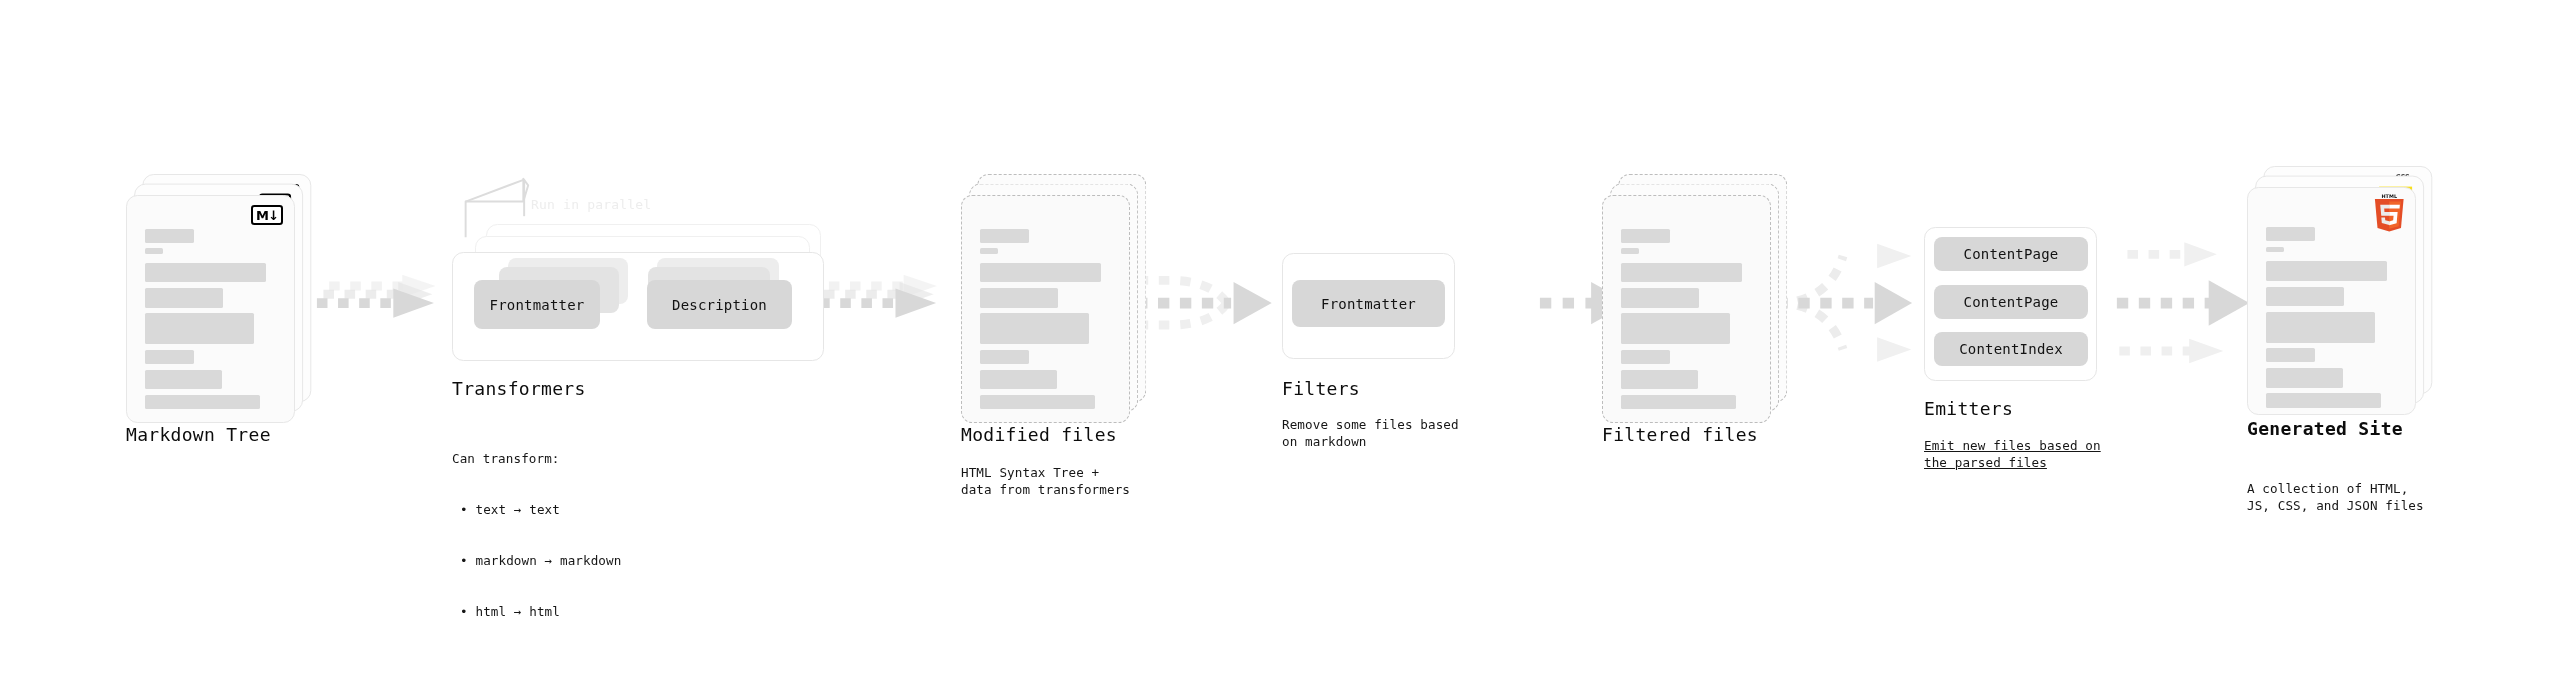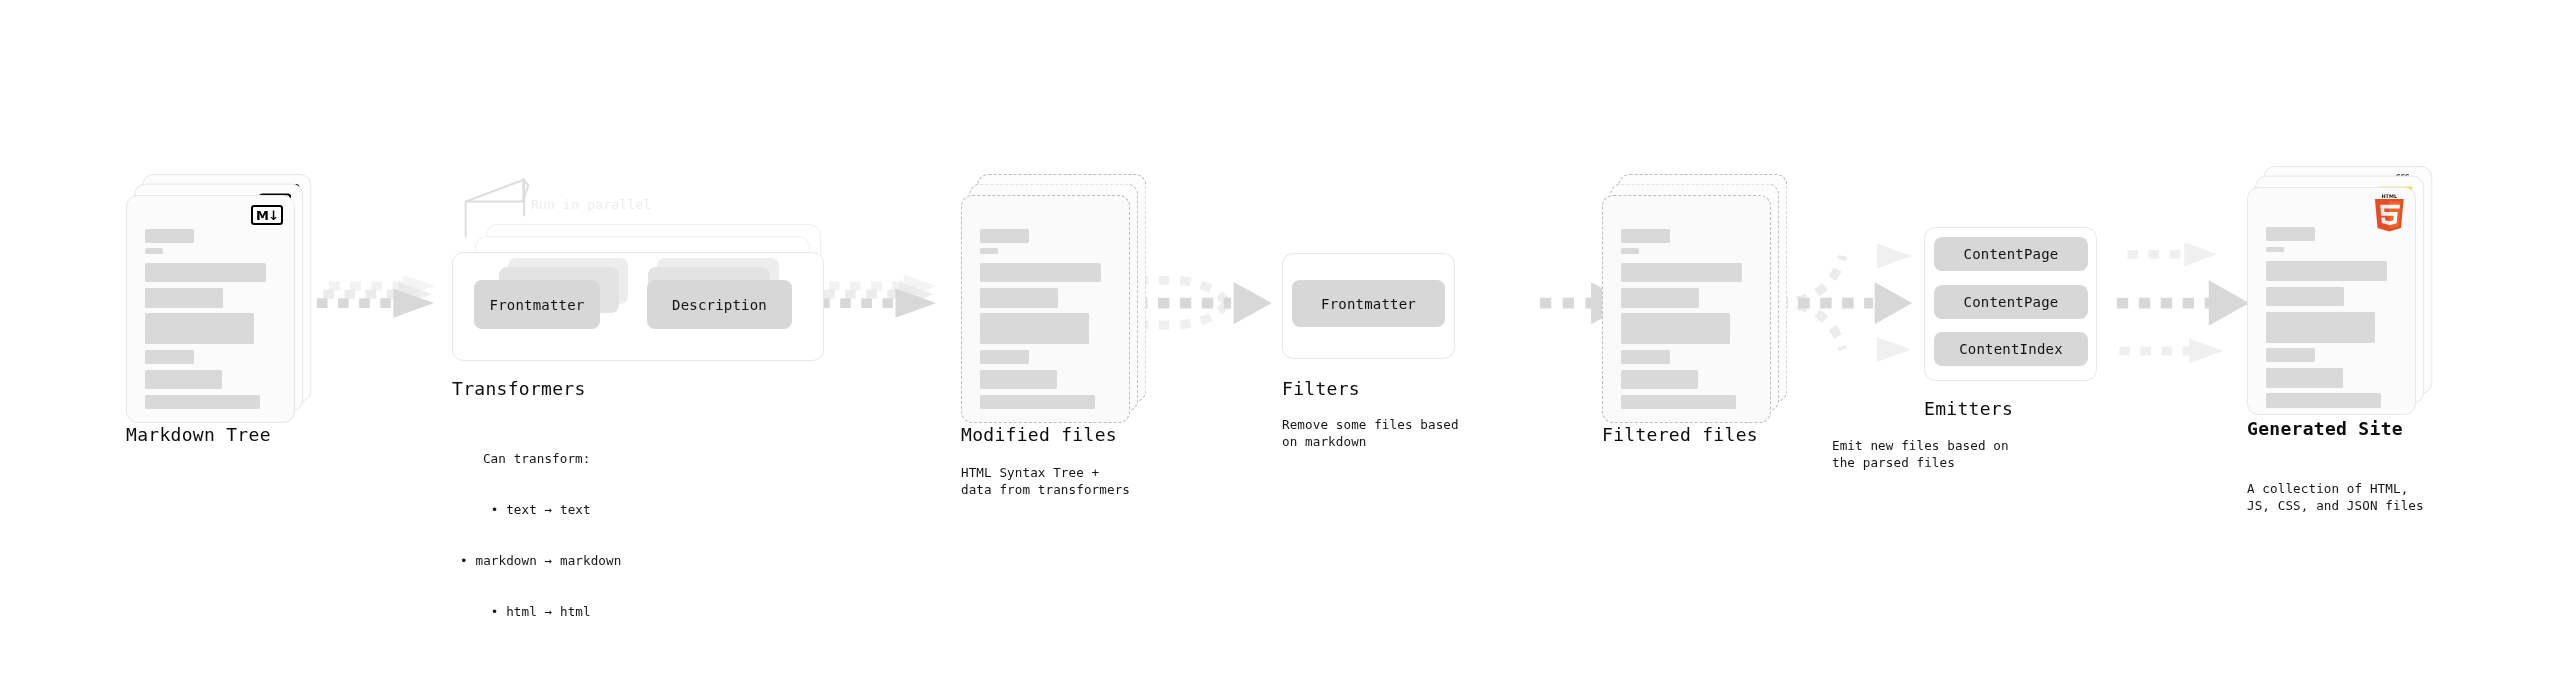--- a/index.html
+++ b/index.html
@@ -213,21 +213,21 @@
     <div class="pill g2" style="left:499px;top:267px;width:120px;height:46px;"></div>
     <div class="pill" style="left:474px;top:280px;width:126px;height:49px;">Frontmatter</div>
 
     <div class="pill g1" style="left:657px;top:258px;width:122px;height:46px;"></div>
     <div class="pill g2" style="left:648px;top:267px;width:122px;height:46px;"></div>
     <div class="pill" style="left:647px;top:280px;width:145px;height:49px;">Description</div>
 
     <div class="note" style="left:531px;top:197px;">Run in parallel</div>
   </div>
   <div class="title" style="left:452px;top:378px;">Transformers</div>
-  <div class="sub" style="left:452px;top:416px;text-align:center;">
+  <div class="sub" style="left:452px;top:416px;">
     <div>Can transform:</div>
     <div style="padding-left:8.1px">• text → text</div>
     <div style="padding-left:8.1px">• markdown → markdown</div>
     <div style="padding-left:8.1px">• html → html</div>
   </div>
 
   <div class="node" style="left:961px;top:195px;">
     <div class="docstack">
       <div class="doccard dashed ghost s3"></div>
       <div class="doccard dashed ghost s2"></div>
@@ -277,21 +277,21 @@
   </div>
   <div class="title" style="left:1602px;top:424px;">Filtered files</div>
 
   <div class="node">
     <div class="gbox" style="left:1924px;top:227px;width:173px;height:154px;"></div>
     <div class="pill" style="left:1934px;top:237px;width:154px;height:34px;">ContentPage</div>
     <div class="pill" style="left:1934px;top:285px;width:154px;height:34px;">ContentPage</div>
     <div class="pill" style="left:1934px;top:332px;width:154px;height:34px;">ContentIndex</div>
   </div>
   <div class="title" style="left:1924px;top:398px;">Emitters</div>
-  <div class="sub" style="left:1832px;top:437px;">Emit new files based on
+  <div class="sub" style="left:1924px;top:437px;text-decoration:underline;">Emit new files based on
 the parsed files</div>
 
   <div class="node" style="left:2247px;top:187px;">
     <div class="docstack">
       <div class="doccard ghost s3">
         <div class="badge" style="top:14.6px;right:13px;">
           <div class="css-badge"></div>
         </div>
       </div>
       <div class="doccard ghost s2">

